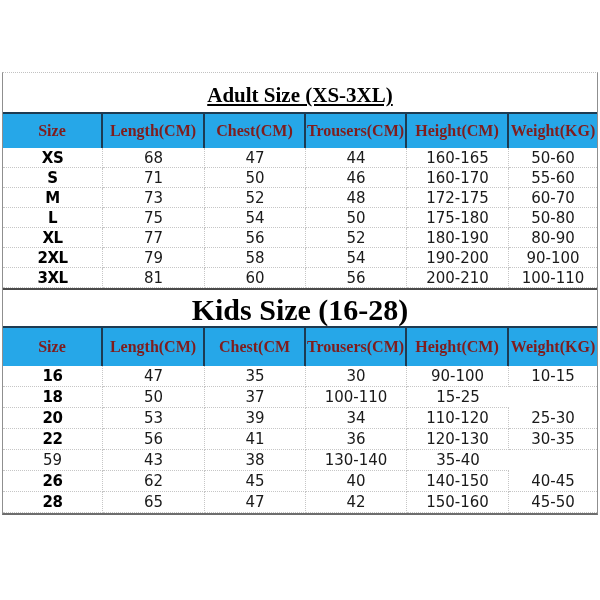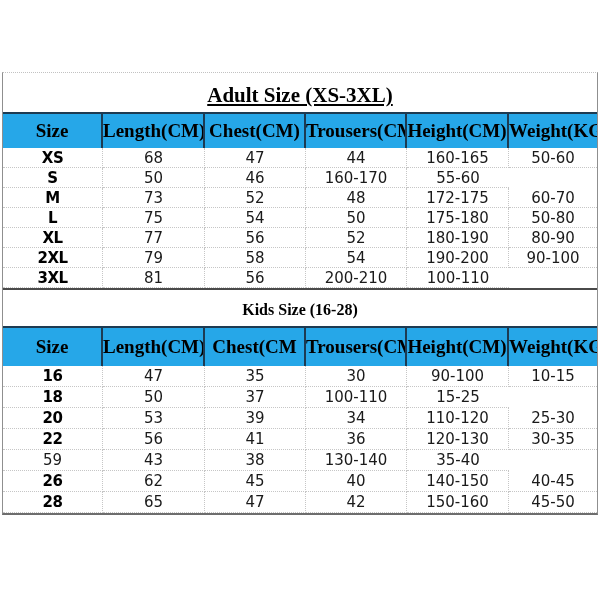--- a/index.html
+++ b/index.html
@@ -3,28 +3,28 @@
 <meta charset="utf-8">
 <style>
   html,body{margin:0;padding:0;background:#ffffff;}
   .canvas{position:relative;width:600px;height:600px;background:#ffffff;overflow:hidden;
           font-family:"Liberation Sans",sans-serif;}
   .panel{position:absolute;left:2px;top:72px;width:594px;background:#ffffff;
          border-left:1px solid #8f8f8f;border-right:1px solid #8f8f8f;
          border-top:1px dotted #c2c2c2;border-bottom:2px solid #6d6d6d;}
   .section-title{text-align:center;font-family:"Liberation Serif",serif;font-weight:bold;color:#000000;}
   .adult-title{height:39px;line-height:44px;font-size:21px;text-decoration:underline;}
-  .kids-title{height:36px;line-height:40px;font-size:16px;border-top:2px solid #4a4a4a;}
+  .kids-title{height:36px;line-height:40px;font-size:30px;border-top:2px solid #4a4a4a;}
   .tbl{width:100%;}
   .hrow{display:grid;grid-template-columns:100px 102px 101px 101px 102px 1fr;
         border-top:2px solid #1d3b52;}
   .tbl-adult .hrow{height:34px;line-height:34px;}
   .tbl-kids  .hrow{height:38px;line-height:38px;}
-  .hcell{font-family:"Liberation Serif",serif;font-weight:bold;font-size:19px;text-align:center;
-         color:#000000;border-right:2px solid #1d3b52;overflow:hidden;white-space:nowrap;}
+  .hcell{font-family:"Liberation Serif",serif;font-weight:bold;font-size:16px;text-align:center;
+         color:#7f1d1d;border-right:2px solid #1d3b52;overflow:hidden;white-space:nowrap;}
   .hcell:last-child{border-right:none;}
   .drow{display:grid;grid-template-columns:100px 102px 101px 101px 102px 1fr;}
   .tbl-adult .drow{height:20px;line-height:20px;}
   .tbl-kids  .drow{height:21px;line-height:21px;}
   .dcell{font-family:"DejaVu Sans",sans-serif;font-size:15px;text-align:center;color:#1a1a1a;
          border-right:1px dotted #c6c6c6;border-bottom:1px dotted #c6c6c6;overflow:hidden;white-space:nowrap;}
   .dcell:last-child{border-right:none;}
   .dcell.size-col{font-weight:bold;color:#000000;letter-spacing:-0.5px;}
 </style>
 </head>
@@ -47,20 +47,21 @@
         <div class="drow">
           <div class="dcell size-col">XS</div>
           <div class="dcell">68</div>
           <div class="dcell">47</div>
           <div class="dcell">44</div>
           <div class="dcell">160-165</div>
           <div class="dcell">50-60</div>
         </div>
         <div class="drow">
           <div class="dcell size-col">S</div>
+          <div class="dcell">71</div>
           <div class="dcell">50</div>
           <div class="dcell">46</div>
           <div class="dcell">160-170</div>
           <div class="dcell">55-60</div>
         </div>
         <div class="drow">
           <div class="dcell size-col">M</div>
           <div class="dcell">73</div>
           <div class="dcell">52</div>
           <div class="dcell">48</div>
@@ -87,20 +88,21 @@
           <div class="dcell size-col">2XL</div>
           <div class="dcell">79</div>
           <div class="dcell">58</div>
           <div class="dcell">54</div>
           <div class="dcell">190-200</div>
           <div class="dcell">90-100</div>
         </div>
         <div class="drow">
           <div class="dcell size-col">3XL</div>
           <div class="dcell">81</div>
+          <div class="dcell">60</div>
           <div class="dcell">56</div>
           <div class="dcell">200-210</div>
           <div class="dcell">100-110</div>
         </div>
       </div>
 
     <div class="section-title kids-title">Kids Size (16-28)</div>
 
     <div class="tbl tbl-kids">
         <div class="hrow" style="background: rgb(38, 167, 232);">

